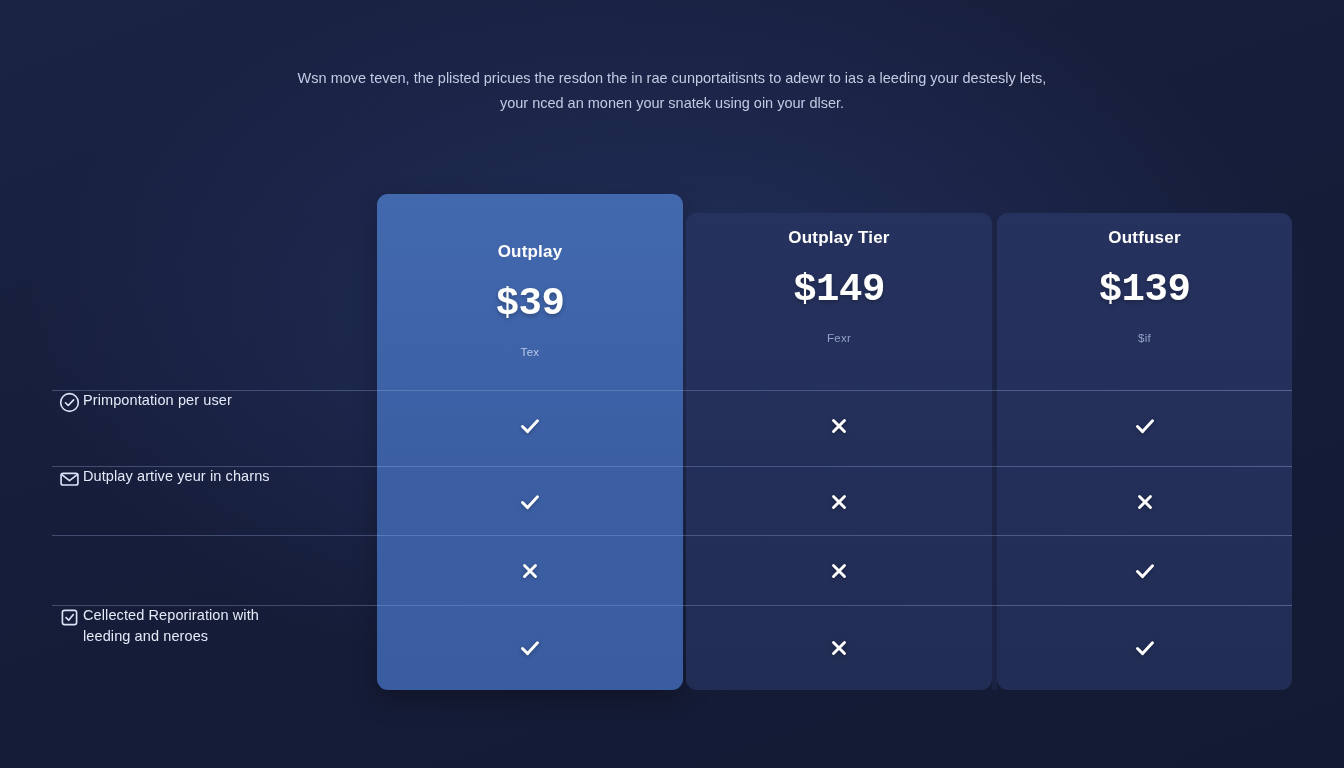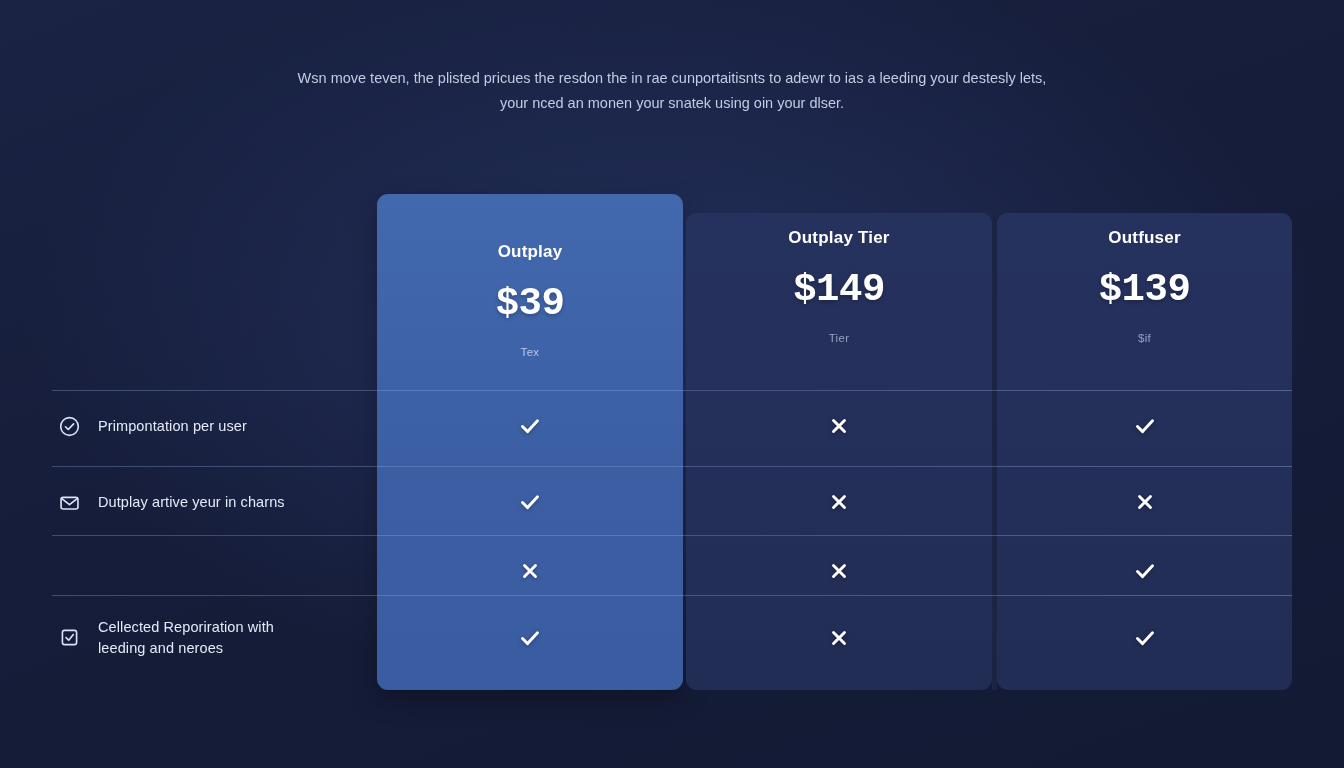--- a/index.html
+++ b/index.html
@@ -145,22 +145,22 @@
         rgba(150,175,225,0.30) 58%,
         rgba(170,195,240,0.34) 100%);
   }
   .feature-label {
     position: absolute;
     left: 0;
     top: 0;
     width: 320px;
     height: 100%;
     display: flex;
-    align-items: center;
-    gap: 16px;
+    align-items: flex-start;
+    gap: 1px;
     padding-left: 5px;
     box-sizing: border-box;
   }
   .feature-icon {
     width: 25px;
     height: 25px;
     flex: 0 0 25px;
     color: #dbe4f7;
     display: flex;
     align-items: center;
@@ -228,21 +228,21 @@
 
     <div class="head-row">
       <div class="head-cell c1">
         <div class="tier-name">Outplay</div>
         <div class="tier-price">$39</div>
         <div class="tier-note">Tex</div>
       </div>
       <div class="head-cell c2">
         <div class="tier-name">Outplay Tier</div>
         <div class="tier-price">$149</div>
-        <div class="tier-note">Tier</div>
+        <div class="tier-note">Fexr</div>
       </div>
       <div class="head-cell c3">
         <div class="tier-name">Outfuser</div>
         <div class="tier-price">$139</div>
         <div class="tier-note">$if</div>
       </div>
     </div>
 
     <div class="feature-row" style="top:196px;">
       <div class="row-divider"></div>
@@ -330,21 +330,21 @@
       </div>
       <div class="cell c3">
         <span class="mark">
           <svg width="24" height="24" viewBox="0 0 24 24" fill="none" stroke="currentColor" stroke-width="2.9" stroke-linecap="round" stroke-linejoin="round">
               <path d="M4.5 12.5 L9.6 17.6 L19.5 6.8"></path>
             </svg>
         </span>
       </div>
     </div>
 
-    <div class="feature-row" style="top:401px; height:85px;">
+    <div class="feature-row" style="top:411px; height:85px;">
       <div class="row-divider"></div>
       <div class="feature-label">
         <span class="feature-icon">
           <svg width="23" height="23" viewBox="0 0 24 24" fill="none" stroke="currentColor" stroke-width="1.7" stroke-linejoin="round">
             <rect x="4.6" y="4.6" width="14.8" height="14.8" rx="2.3"></rect>
             <path d="M8.4 12.1 L11.2 14.9 L16 8.9" stroke-linecap="round"></path>
           </svg>
         </span>
         <span class="feature-text">
           <span>Cellected Reporiration with</span><br>

